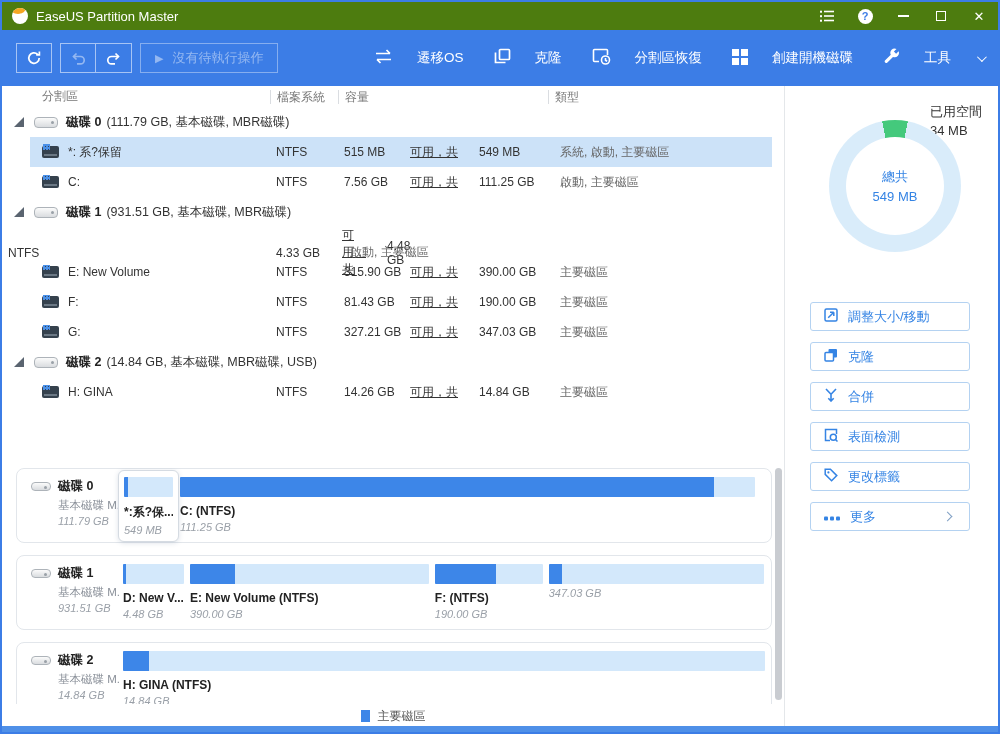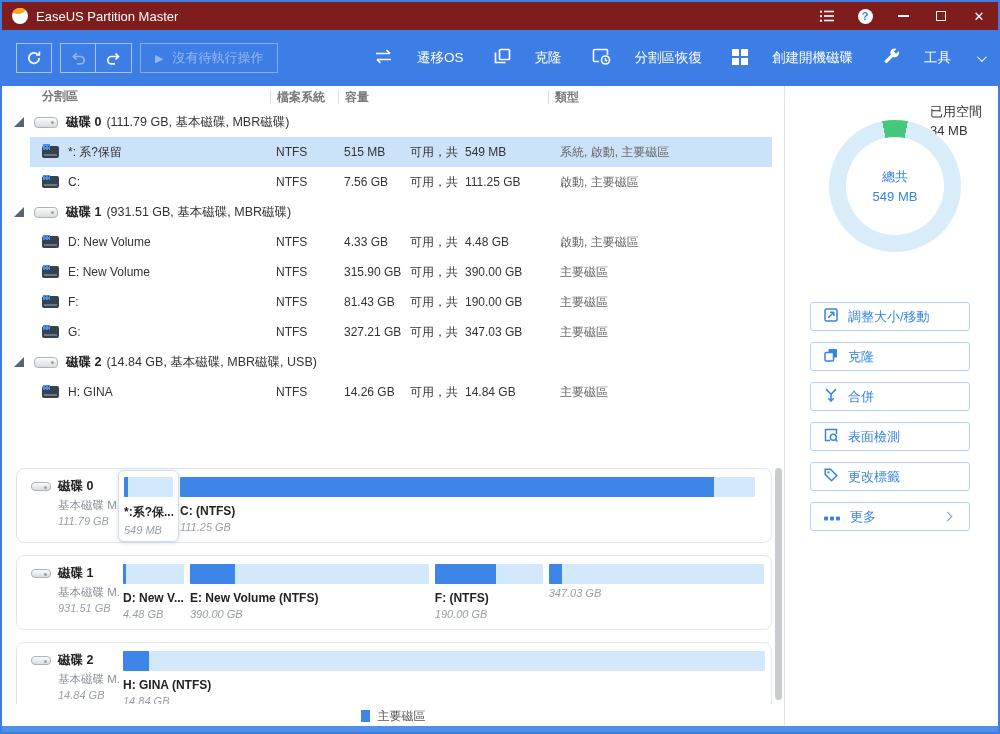--- a/index.html
+++ b/index.html
@@ -2,21 +2,21 @@
 <html><head>
 <meta charset="utf-8">
 <style>
   * { margin:0; padding:0; box-sizing:border-box; }
   html,body { width:1000px; height:734px; overflow:hidden; }
   body { font-family:"Liberation Sans","DejaVu Sans",sans-serif; background:#fff; }
 
   .window { width:1000px; height:734px; border:2px solid #3c7de6; display:flex; flex-direction:column; background:#fff; }
 
   
-  .titlebar { height:28px; background:#7f1d1d; display:flex; align-items:center; padding:0 10px; flex:0 0 auto; }
+  .titlebar { height:28px; background:#4d7c0f; display:flex; align-items:center; padding:0 10px; flex:0 0 auto; }
   .logo { width:16px; height:16px; border-radius:50%; background:#fff; position:relative; overflow:hidden; flex:0 0 auto; }
   .logo::before { content:""; position:absolute; left:-2px; top:-6px; width:16px; height:12px; background:#f5a623; border-radius:50%; }
   .logo::after { content:""; position:absolute; left:5px; top:5px; width:6px; height:6px; background:#fff; transform:rotate(20deg); clip-path:polygon(50% 0,63% 38%,100% 38%,69% 59%,82% 100%,50% 72%,18% 100%,31% 59%,0 38%,37% 38%); }
   .title { color:#fff; font-size:13px; margin-left:8px; }
   .tb-icons { margin-left:auto; display:flex; align-items:center; gap:20px; }
   .tb-ic { width:18px; height:18px; display:flex; align-items:center; justify-content:center; color:#fff; cursor:default; }
   .help-circle { width:15px; height:15px; border-radius:50%; background:#fff; color:#3c7de6; font-size:11px; font-weight:bold; display:flex; align-items:center; justify-content:center; }
   .min-bar { width:11px; height:2px; background:#fff; }
   .max-box { width:10px; height:10px; border:1.5px solid #fff; }
   .close-x { font-size:13px; color:#fff; }
@@ -34,42 +34,42 @@
   .tb-actions { margin-left:auto; display:flex; align-items:center; gap:30px; }
   .tb-action { display:flex; align-items:center; gap:24px; color:#fff; font-size:13.5px; cursor:default; }
   .chev-down { width:7px; height:7px; border-right:1.5px solid #fff; border-bottom:1.5px solid #fff; transform:rotate(45deg) translateY(-2px); margin-left:2px; }
 
   
   .content { flex:1 1 auto; display:flex; min-height:0; }
   .main { width:782px; position:relative; overflow:hidden; flex:0 0 auto; }
   .sidebar { flex:1; border-left:1px solid #e4e7ea; position:relative; background:#fff; }
 
   
-  .thead { display:grid; grid-template-columns:268px 68px 210px 1fr; height:21px; align-items:center; color:#777; font-size:12px;font-weight:bold; }
+  .thead { display:grid; grid-template-columns:268px 68px 210px 1fr; height:21px; align-items:center; color:#777; font-size:12px; }
   .thead .hc { padding-left:6px; }
   .thead .hc:first-child { padding-left:40px; }
   .thead .hc + .hc { border-left:1px solid #dadde1; height:14px; line-height:14px; }
   .trow { display:grid; grid-template-columns:268px 68px 210px 1fr; height:30px; align-items:center; font-size:12px; color:#333; }
   .trow .name { display:flex; align-items:center; overflow:hidden; white-space:nowrap; }
   .disk-row .name { grid-column:1 / -1; padding-left:12px; font-size:12.5px; }
   .expander { width:0; height:0; border-left:5px solid transparent; border-top:5px solid transparent; border-right:5px solid #5a6470; border-bottom:5px solid #5a6470; margin-right:10px; flex:0 0 auto; }
   .disk-ic { width:24px; height:11px; background:linear-gradient(#fbfbfb,#d9dcdf); border:1px solid #adb3b9; border-radius:4px; margin-right:8px; flex:0 0 auto; position:relative; }
   .disk-ic::after { content:""; position:absolute; right:3px; top:3px; width:3px; height:3px; border-radius:50%; background:#9aa1a8; }
   .disk-label { font-weight:bold; color:#222; margin-right:5px; }
   .disk-info { color:#333; }
   .part-row .name { padding-left:40px; }
   .part-ic { width:17px; height:12px; background:#35414d; border-radius:2px; margin-right:9px; flex:0 0 auto; position:relative; }
   .part-ic::before { content:""; position:absolute; left:1px; top:-2px; width:7px; height:6px; background:
      linear-gradient(90deg,#4a90e8 2px,transparent 2px) 0 0/3px 3px,
      linear-gradient(#4a90e8 2px,transparent 2px) 0 0/3px 3px; }
   .part-ic::after { content:""; position:absolute; left:2px; bottom:2px; width:13px; height:2px; background:#6b7884; }
   .part-row.selected { background-image:linear-gradient(#cce2f8,#cce2f8); background-repeat:no-repeat; background-position:28px 0; background-size:calc(100% - 40px) 100%; }
   .cap-cell { display:flex; align-items:center; padding-left:6px; }
   .cap-free { width:66px; flex:0 0 auto; }
-  .cap-word { margin-right:7px; }
+  .cap-word { margin-right:21px;text-decoration:underline; }
   .fs-cell { padding-left:6px; }
   .type-cell { padding-left:12px; color:#666; }
 
   
   .diskmap { position:absolute; left:14px; right:12px; top:382px; bottom:22px; overflow:hidden; }
   .card { height:75px; border:1px solid #e2e6eb; border-radius:8px; margin-bottom:12px; display:flex; background:#fff; }
   .card-left { width:104px; flex:0 0 auto; padding:9px 0 0 14px; }
   .cl-top { display:flex; align-items:center; }
   .disk-ic.small { width:20px; height:9px; margin-right:7px; }
   .cl-label { font-weight:bold; font-size:12.5px; color:#222; }
@@ -251,24 +251,20 @@
        </div>
           <div class="trow disk-row">
        <div class="cell name">
          <span class="expander"></span>
          <span class="disk-ic"></span>
          <span class="disk-label">磁碟 1</span>
          <span class="disk-info">(931.51 GB, 基本磁碟, MBR磁碟)</span>
        </div>
      </div>
           <div class="trow part-row">
-         <div class="cell name">
-           <span class="part-ic"></span>
-           <span>D: New Volume</span>
-         </div>
          <div class="cell fs-cell">NTFS</div>
          <div class="cell cap-cell">
            <span class="cap-free">4.33 GB</span>
            <span class="cap-word">可用，共</span>
            <span>4.48 GB</span>
          </div>
          <div class="cell type-cell">啟動, 主要磁區</div>
        </div>
           <div class="trow part-row">
          <div class="cell name">

